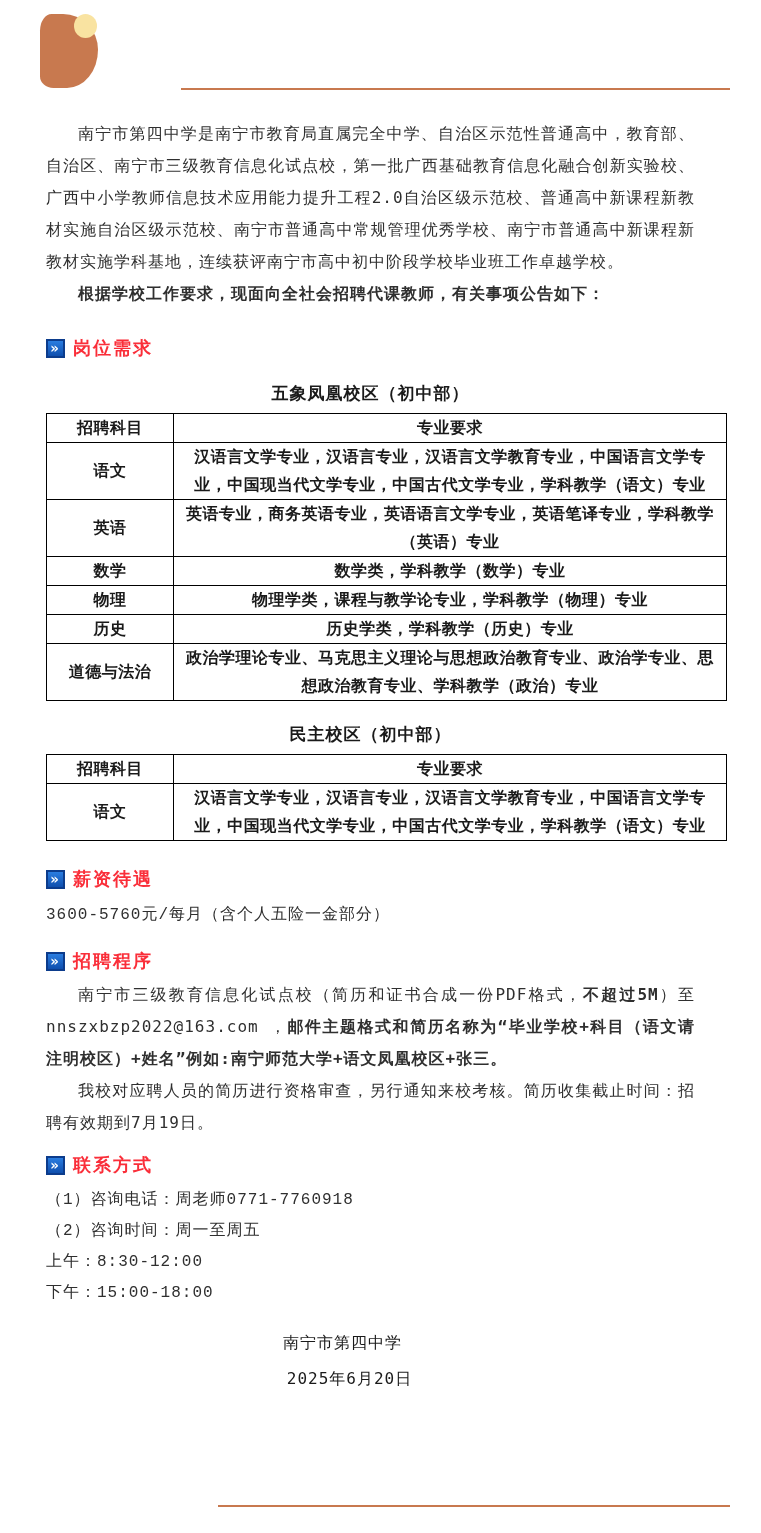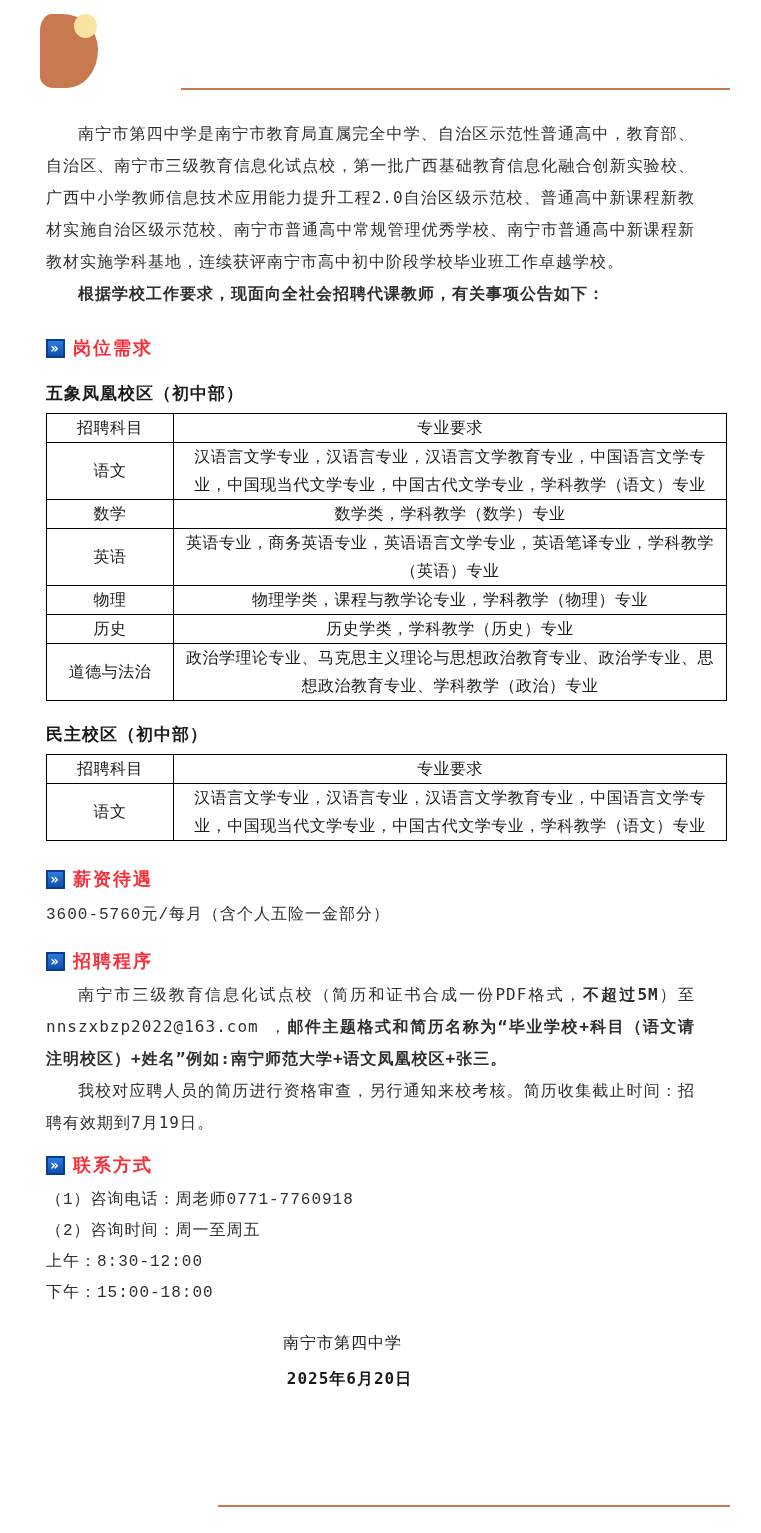--- a/index.html
+++ b/index.html
@@ -39,41 +39,41 @@
   .sec-icon{
     width:19px;height:19px;flex:0 0 19px;
     background:linear-gradient(180deg,#2a7de0,#0f4fae);
     border:2px solid #0c3c8c;box-sizing:border-box;
     color:#ffffff;font-size:14px;line-height:14px;font-weight:bold;
     display:flex;align-items:center;justify-content:center;
     text-indent:0;
   }
   
   .tbl-title{
-    margin:22px 0 8px 0;text-align:left;
+    margin:22px 0 8px 0;text-align:center;
     font-size:17px;font-weight:bold;color:#1a1a1a;letter-spacing:1px;
   }
   table{
     border-collapse:collapse;width:681px;table-layout:fixed;
     font-size:16px;color:#1a1a1a;
   }
   th,td{
     border:1px solid #000;line-height:28px;padding:0 8px;
-    text-align:center;vertical-align:middle;font-weight:normal;
+    text-align:center;vertical-align:middle;font-weight:bold;
     letter-spacing:0.5px;
   }
   .c1{width:110px;}
   
   .plain{font-size:16px;line-height:32px;letter-spacing:1px;}
   
   .contact-line{font-size:16px;line-height:31px;letter-spacing:1px;}
   
   .sign{margin-top:16px;text-align:center;font-size:16px;line-height:36px;letter-spacing:1px;color:#1a1a1a;}
   .sign-name{padding-right:56px;}
-  .sign-date{padding-right:42px;font-weight:bold;}
+  .sign-date{padding-right:42px;}
   .mt10{margin-top:8px;font-family:Liberation Mono, monospace;}
   .mt18{margin-top:18px;}
   .mt14{margin-top:14px;}
   .mt6{margin-top:6px;}
 </style>
 </head>
 <body>
 
 <div class="logo-blob"></div>
 <div class="logo-dot"></div>
@@ -95,26 +95,26 @@
     <tbody>
         <tr>
       <th class="c1">招聘科目</th>
       <th>专业要求</th>
     </tr>
     <tr>
       <td>语文</td>
       <td>汉语言文学专业，汉语言专业，汉语言文学教育专业，中国语言文学专业，中国现当代文学专业，中国古代文学专业，学科教学（语文）专业</td>
     </tr>
     <tr>
+      <td>英语</td>
+      <td>英语专业，商务英语专业，英语语言文学专业，英语笔译专业，学科教学（英语）专业</td>
+    </tr>
+    <tr>
       <td>数学</td>
       <td>数学类，学科教学（数学）专业</td>
-    </tr>
-    <tr>
-      <td>英语</td>
-      <td>英语专业，商务英语专业，英语语言文学专业，英语笔译专业，学科教学（英语）专业</td>
     </tr>
     <tr>
       <td>物理</td>
       <td>物理学类，课程与教学论专业，学科教学（物理）专业</td>
     </tr>
     <tr>
       <td>历史</td>
       <td>历史学类，学科教学（历史）专业</td>
     </tr>
     <tr>

